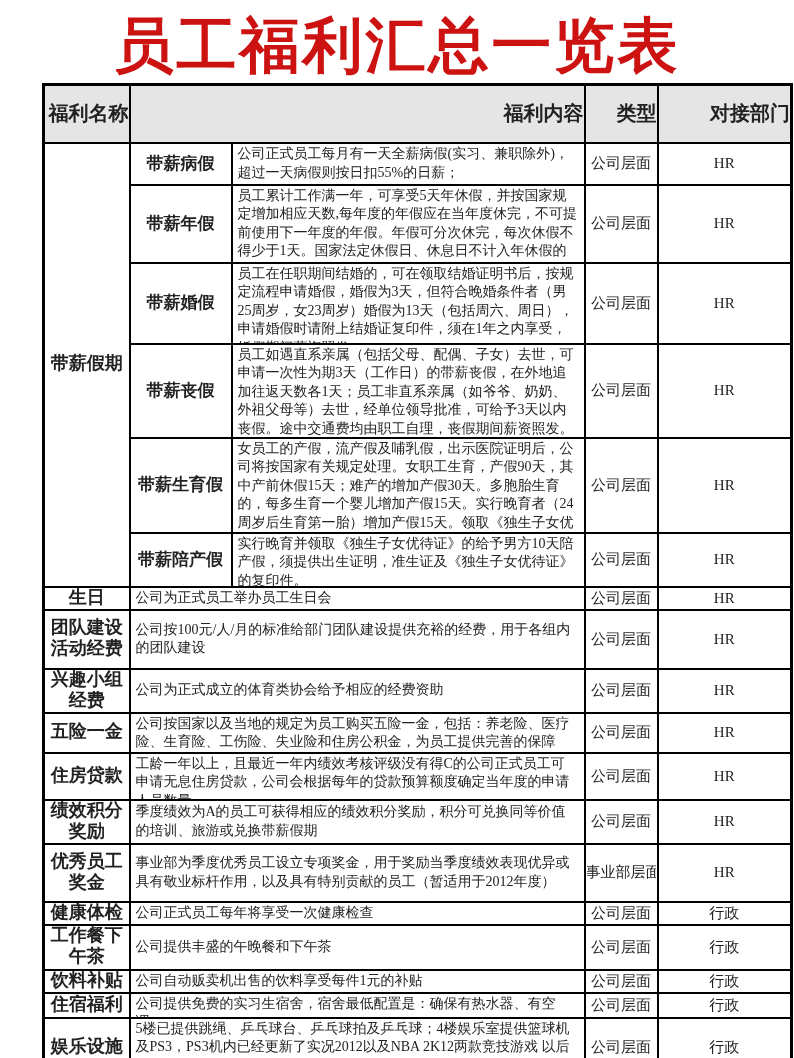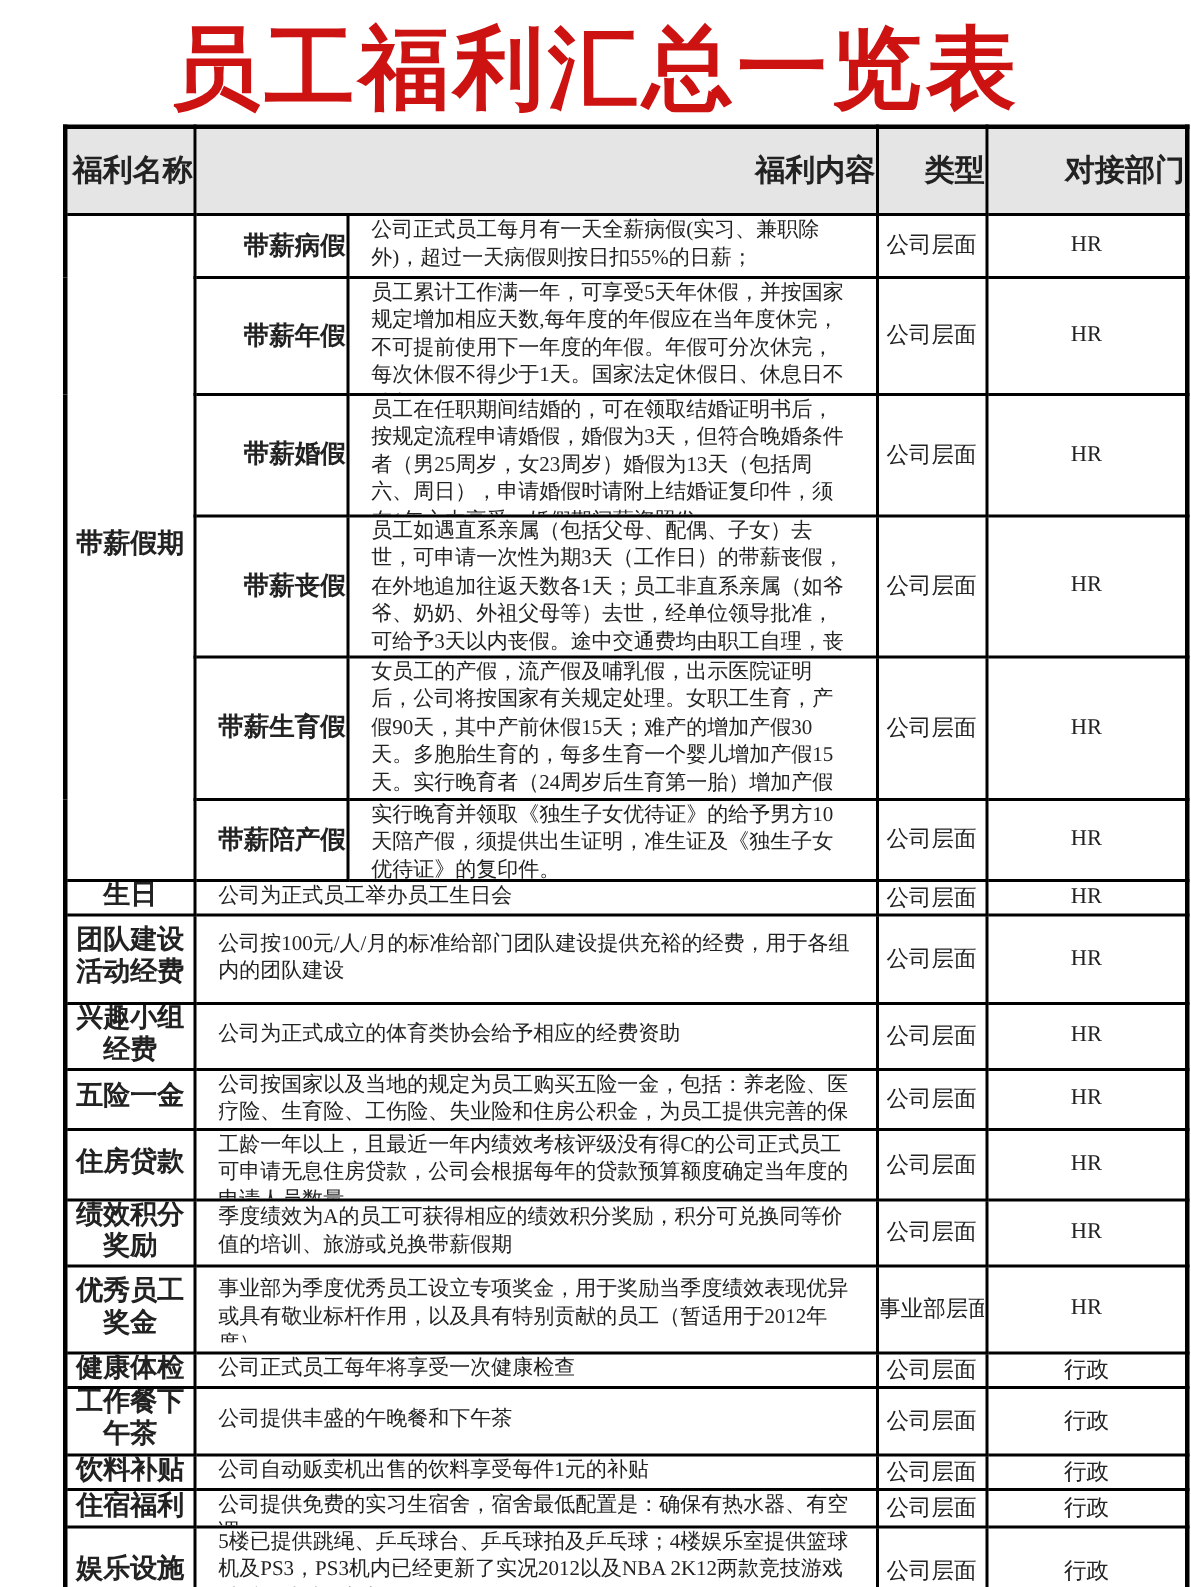--- a/index.html
+++ b/index.html
@@ -50,33 +50,33 @@
     font-size:18px;
     line-height:21px;
     text-align:center;
     color:#111;
     font-family:Liberation Mono, monospace;
   }
   td.subname{
     font-weight:800;
     font-size:17px;
     line-height:20px;
-    text-align:right;
+    text-align:center;
     padding-left:6px;
     color:#111;
     font-family:"Liberation Sans", sans-serif;
   }
   td.content{
     font-family:"Liberation Serif", serif;
     font-size:14px;
     line-height:18.5px;
     text-align:left;
   }
   td.content .ct{
-    padding:1px 15px;
+    padding:1px 5px;
     overflow:hidden;
   }
   td.type, td.dept{
     font-family:"Liberation Serif", serif;
     font-size:15px;
     text-align:center;
     white-space:nowrap;
     border-radius:10px;
   }
 </style>

